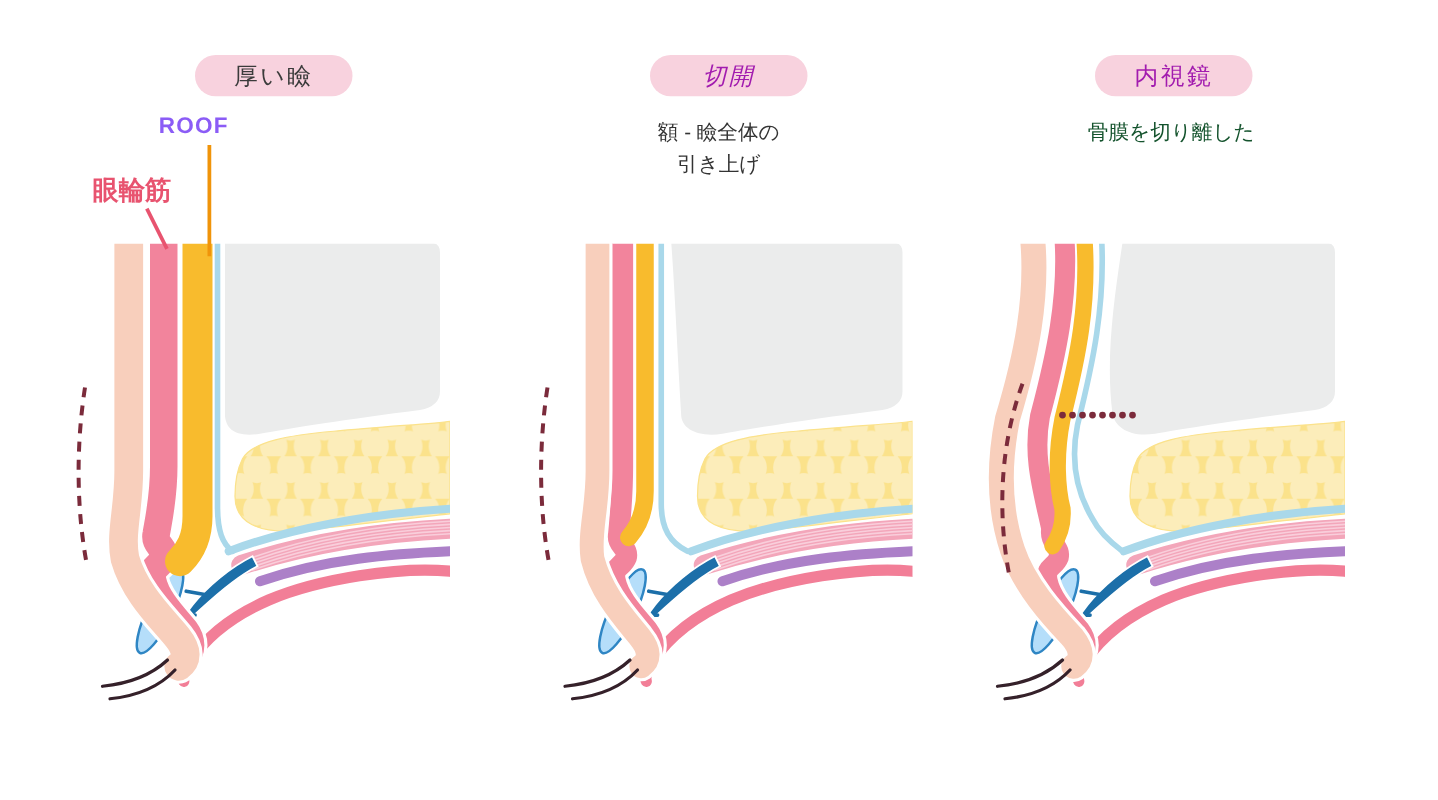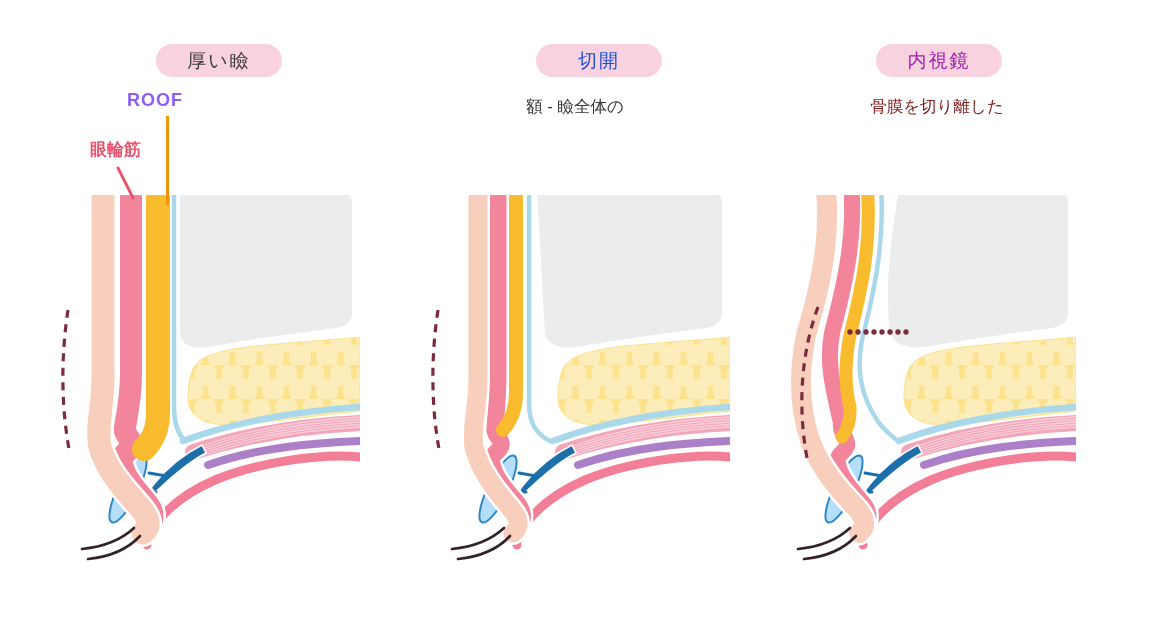--- a/index.html
+++ b/index.html
@@ -10,21 +10,21 @@
   .pill{
     position:absolute;top:44px;width:126px;height:33px;border-radius:17px;
     display:flex;align-items:center;justify-content:center;
     font-size:19px;letter-spacing:2px;font-weight:500;
   }
   .caption{
     position:absolute;top:93px;width:220px;text-align:center;
     font-size:16.5px;line-height:26px;font-weight:500;
   }
   .roof-label{position:absolute;left:127px;top:90px;font-size:18px;letter-spacing:1px;font-weight:600;}
-  .muscle-label{position:absolute;left:74px;top:138px;font-size:17px;font-weight:600;margin-left:16px;}
+  .muscle-label{position:absolute;left:74px;top:138px;font-size:21px;font-weight:600;}
   .ann-line{position:absolute;z-index:5;}
   .roof-line{left:166px;top:116px;width:2.5px;height:89px;}
   .muscle-line{left:116px;top:167px;width:2.5px;height:36px;transform:rotate(-26.6deg);transform-origin:top center;}
   .svg-slot{position:absolute;top:195px;width:330px;height:380px;z-index:1;}
   .svg-slot svg{display:block;}
 </style>
 </head>
 <body>
 
 <div class="stage">
@@ -98,25 +98,26 @@
             <path d="M110,341 C96,356 78,362 58,364" fill="none" stroke="#35212A" stroke-width="2.6" stroke-linecap="round"></path>
           </g>
           <g>
             <path d="M38,115 C31,160 31,210 39,254" fill="none" stroke="#7B2B3B" stroke-width="3.2" stroke-dasharray="8 6.5"></path>
           </g>
         </svg>
       </div>
   </section>
 
   <section>
-    <div class="pill" style="left: 536px; background: rgb(248, 210, 222); color: #1d4ed8;">
+    <div class="pill" style="left: 520px; background: rgb(248, 210, 222); color: #a21caf; font-style: italic;">
       <span>切開</span>
     </div>
     <div class="caption" style="left: 465px; color: rgb(51, 51, 51); text-align: center;">
       <div>額 - 瞼全体の</div>
+      <div>引き上げ</div>
     </div>
     <div class="svg-slot" style="left:400px">
         <svg width="330" height="380" viewBox="0 0 330 380" xmlns="http://www.w3.org/2000/svg">
           <defs>
             <pattern id="fat1" width="27" height="34" patternUnits="userSpaceOnUse">
               <rect width="27" height="34" fill="#FBE28B"></rect>
               <ellipse cx="13.5" cy="9" rx="11" ry="12.5" fill="#FCEDBA"></ellipse>
               <ellipse cx="0" cy="26" rx="11" ry="12.5" fill="#FCEDBA"></ellipse>
               <ellipse cx="27" cy="26" rx="11" ry="12.5" fill="#FCEDBA"></ellipse>
             </pattern>
@@ -175,21 +176,21 @@
             <path d="M38,115 C31,160 31,210 39,254" fill="none" stroke="#7B2B3B" stroke-width="3.2" stroke-dasharray="8 6.5"></path>
           </g>
         </svg>
       </div>
   </section>
 
   <section>
     <div class="pill" style="left: 876px; background: rgb(248, 210, 222); color: #a21caf;">
       <span>内視鏡</span>
     </div>
-    <div class="caption" style="left: 827px; color: #7f1d1d;">
+    <div class="caption" style="left: 827px; color: #14532d;">
       <div>骨膜を切り離した</div>
     </div>
     <div class="svg-slot" style="left:746px">
         <svg width="330" height="380" viewBox="0 0 330 380" xmlns="http://www.w3.org/2000/svg">
           <defs>
             <pattern id="fat2" width="27" height="34" patternUnits="userSpaceOnUse">
               <rect width="27" height="34" fill="#FBE28B"></rect>
               <ellipse cx="13.5" cy="9" rx="11" ry="12.5" fill="#FCEDBA"></ellipse>
               <ellipse cx="0" cy="26" rx="11" ry="12.5" fill="#FCEDBA"></ellipse>
               <ellipse cx="27" cy="26" rx="11" ry="12.5" fill="#FCEDBA"></ellipse>

